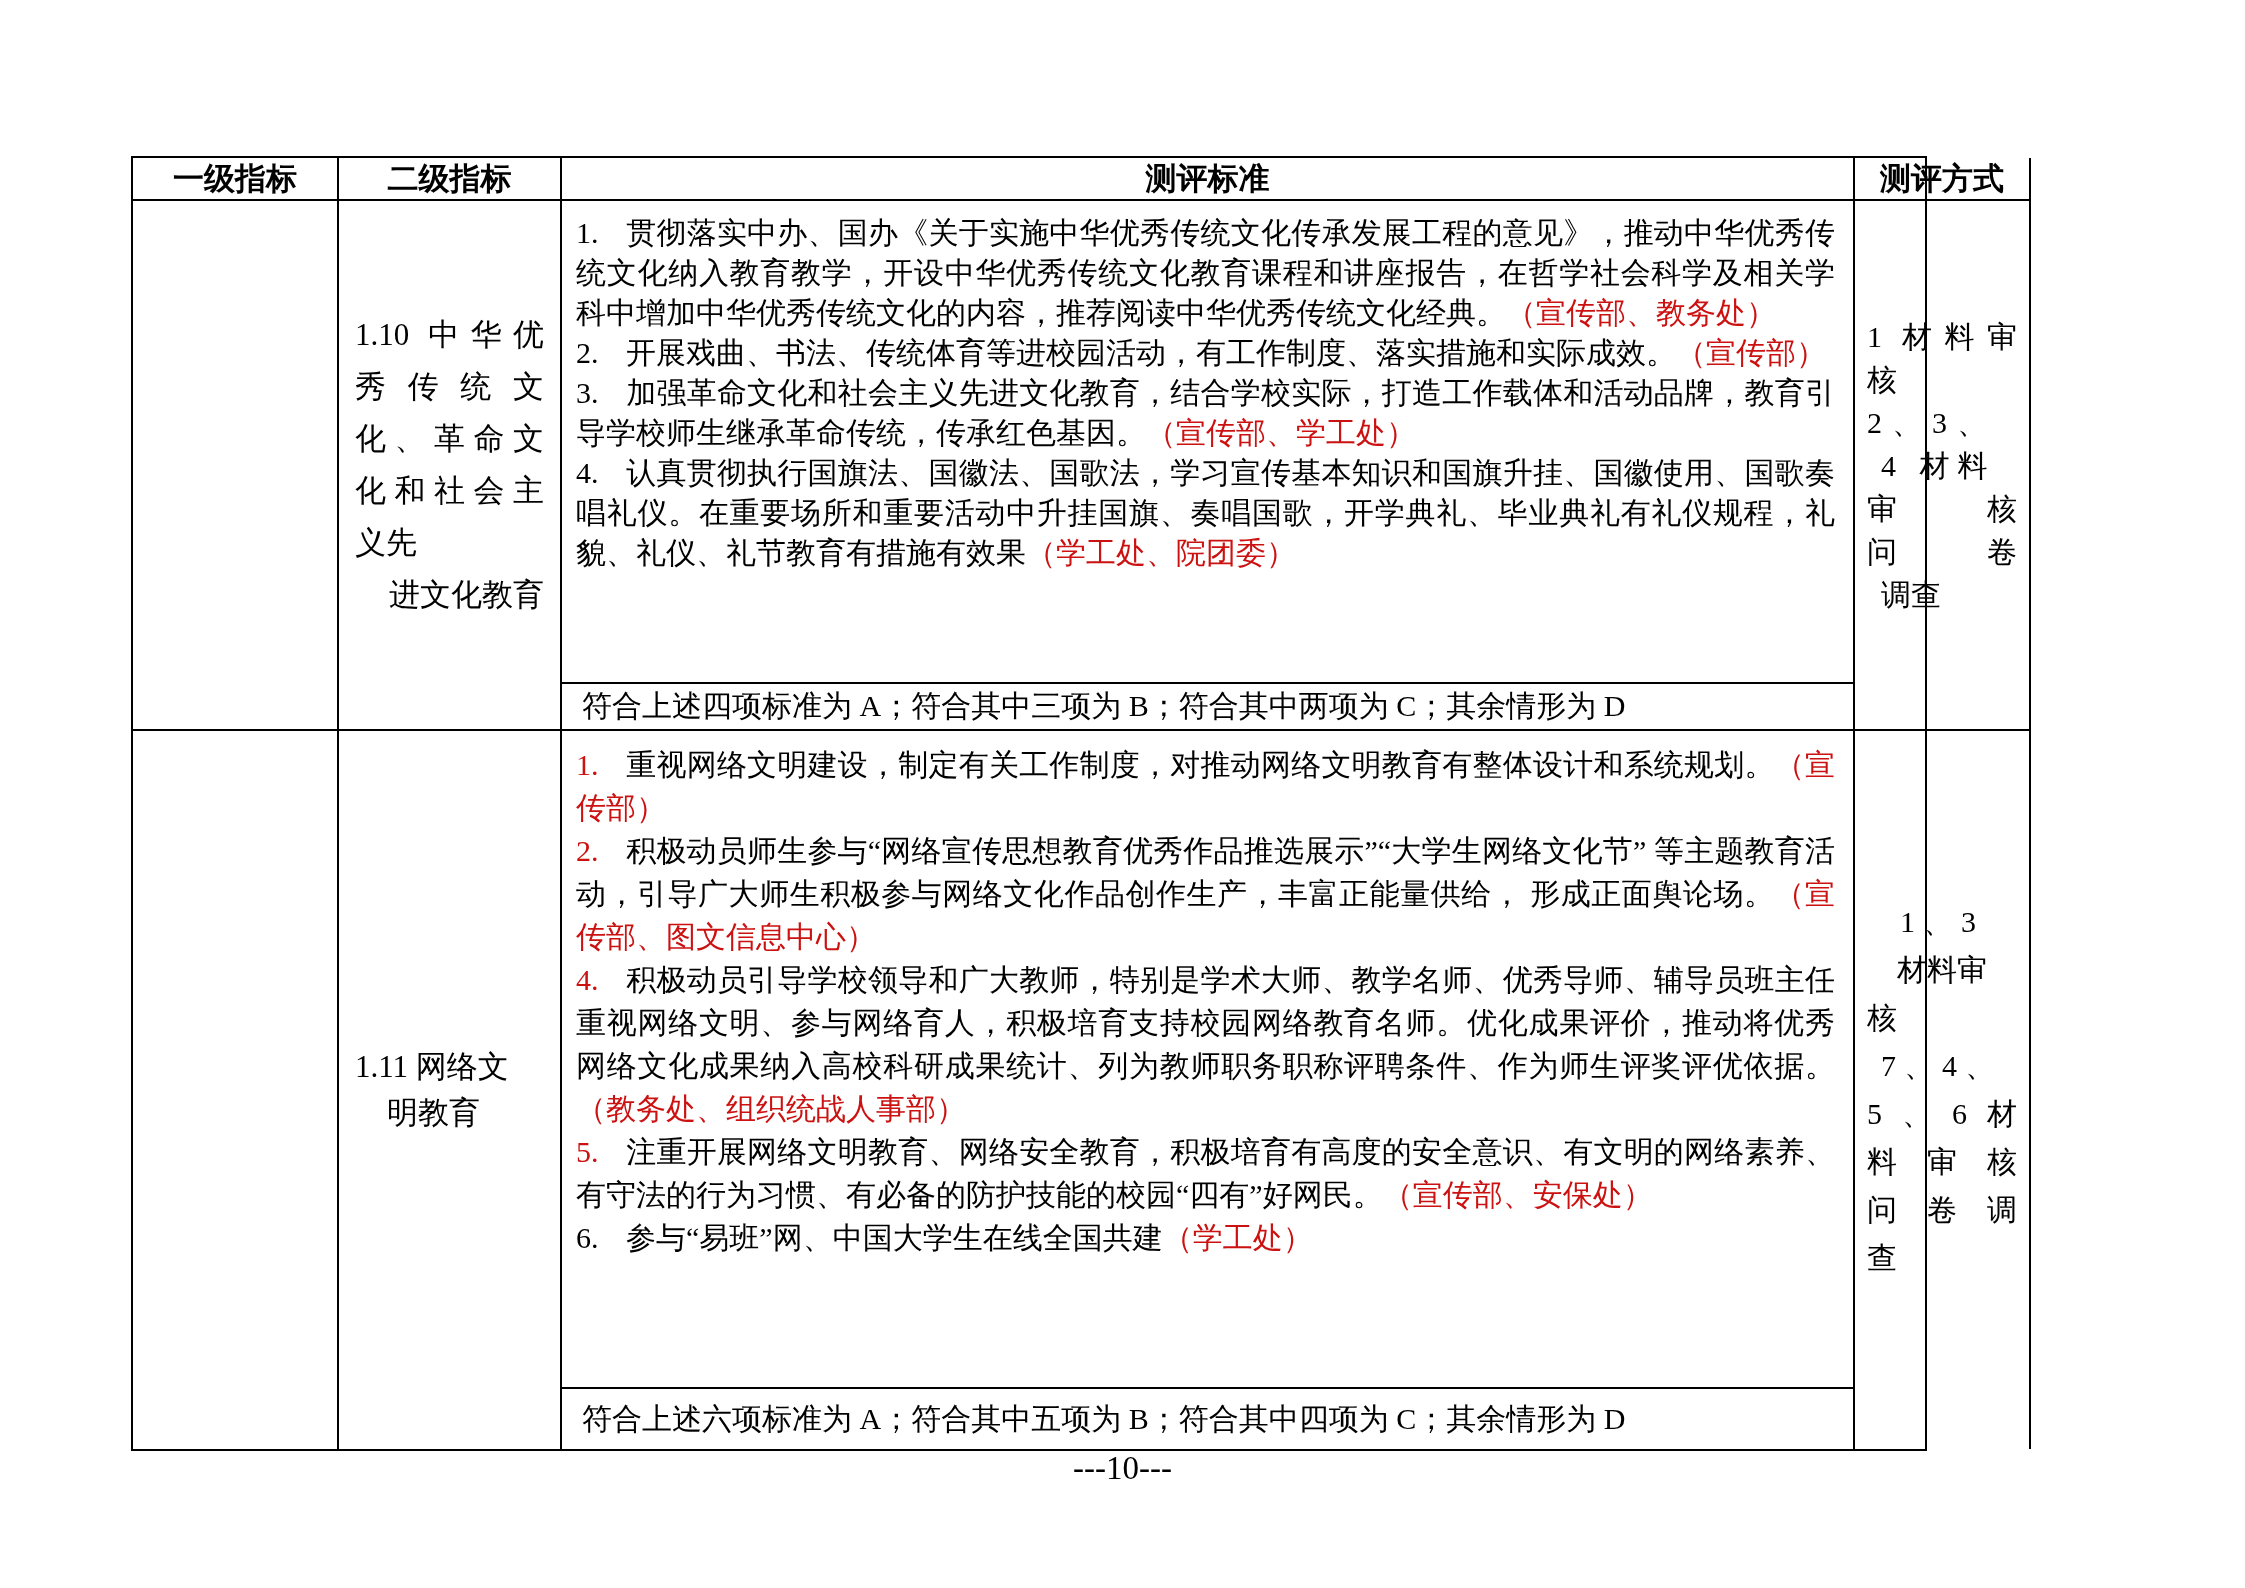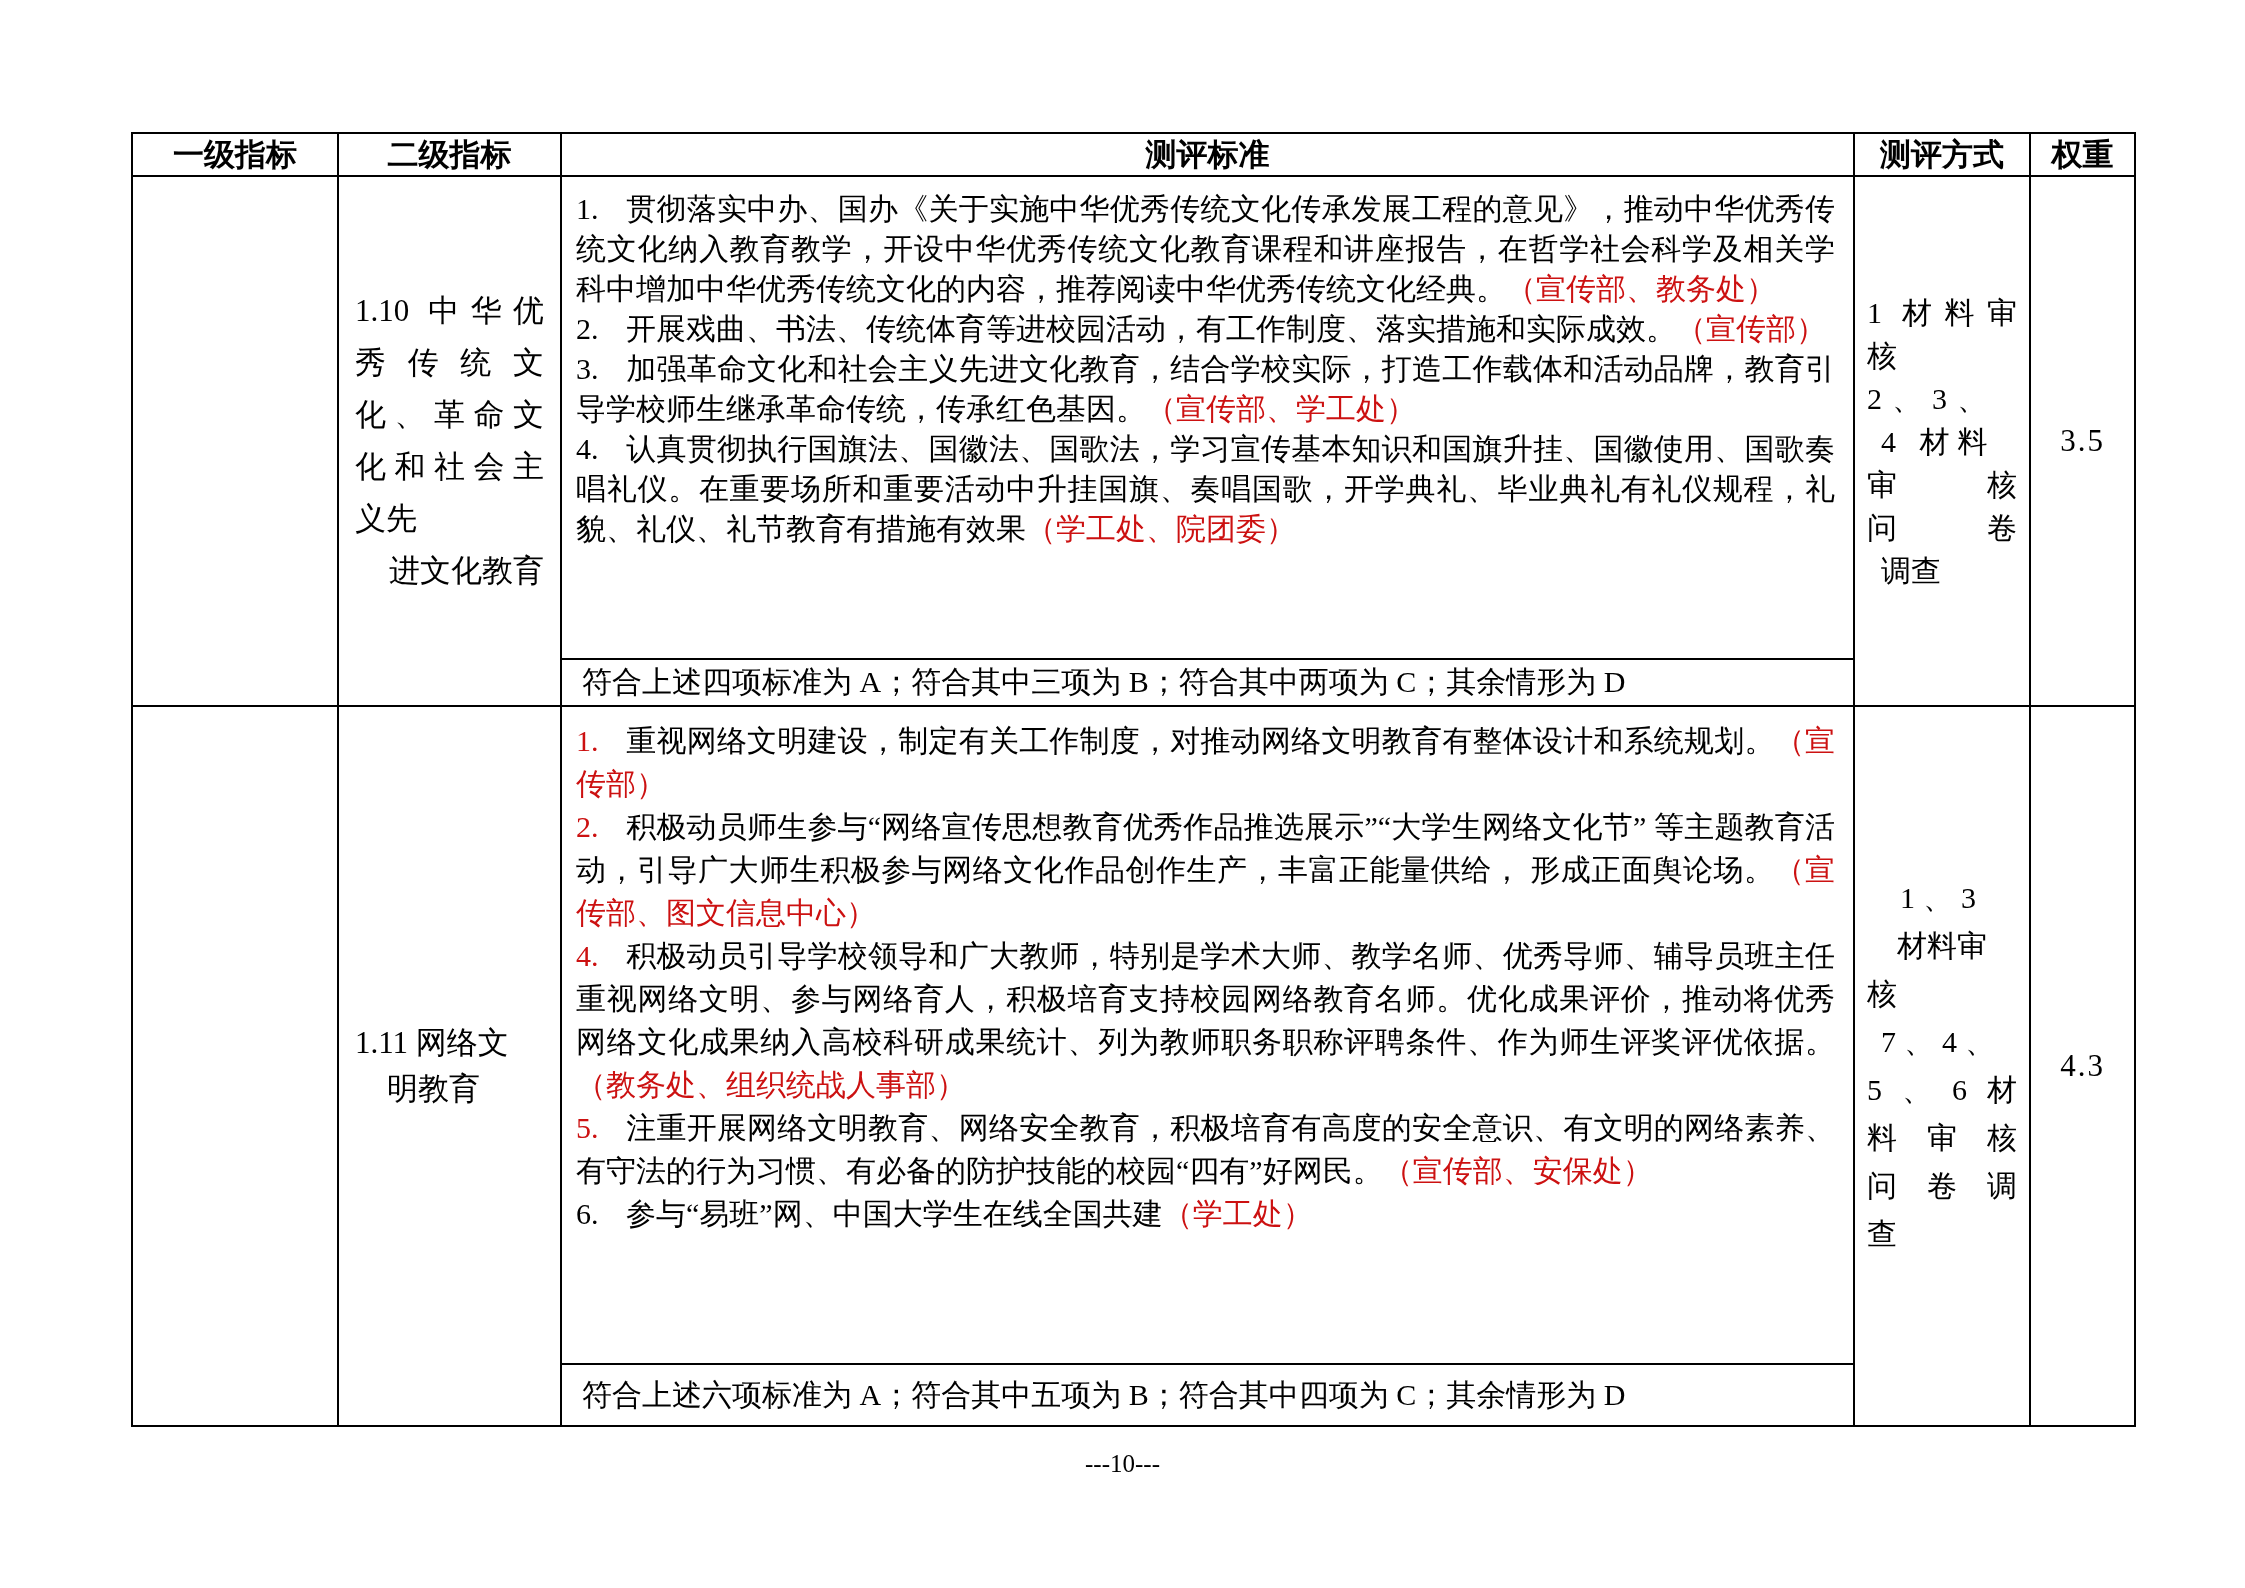--- a/index.html
+++ b/index.html
@@ -2,21 +2,21 @@
 <html><head>
 <meta charset="utf-8">
 <style>
   :root{ --red:#cc1111; --line:#000; }
   html,body{margin:0;padding:0;}
   body{
     width:2245px;height:1588px;background:#ffffff;position:relative;
     font-family:"Liberation Serif","DejaVu Serif",serif;color:#000;
   }
   .table{
-    position:absolute;left:131px;top:132px;width:2005px;height:1295px;
+    position:absolute;left:131px;top:156px;width:1796px;height:1295px;
     border:2.5px solid var(--line);box-sizing:border-box;
     display:grid;
     grid-template-columns:206px 223px 1293px 176px 1fr;
     grid-template-rows:43px 530px 1fr;
   }
   .cell{border-right:2px solid var(--line);border-bottom:2px solid var(--line);box-sizing:border-box;overflow:hidden;}
   .cell.lastcol{border-right:none;}
   .cell.lastrow{border-bottom:none;}
   .hcell{
     display:flex;align-items:center;justify-content:center;
@@ -53,21 +53,21 @@
   .m1 .ln:nth-child(4){text-align-last:left;padding-left:14px;letter-spacing:8px;}
   .m1 .ln:nth-child(7){text-align-last:left;padding-left:14px;}
   .m2 .ln{line-height:48px;}
   .m2 .ln:nth-child(1){text-align-last:center;letter-spacing:8px;}
   .m2 .ln:nth-child(2){text-align-last:center;}
   .m2 .ln:nth-child(3){text-align-last:left;}
   .m2 .ln:nth-child(4){text-align-last:center;letter-spacing:8px;}
   .m2 .ln:nth-child(8){text-align-last:left;}
   
   .wcell{display:flex;align-items:center;justify-content:center;font-size:31px;letter-spacing:2px;}
-  .footer{position:absolute;left:0;top:1450px;width:2245px;text-align:center;font-size:25px;}
+  .footer{position:absolute;left:0;top:1450px;width:2245px;text-align:center;font-size:33px;}
 </style>
 </head>
 <body>
 
 <div class="table">
 
   <div class="cell hcell">一级指标</div>
   <div class="cell hcell">二级指标</div>
   <div class="cell hcell">测评标准</div>
   <div class="cell hcell">测评方式</div>

